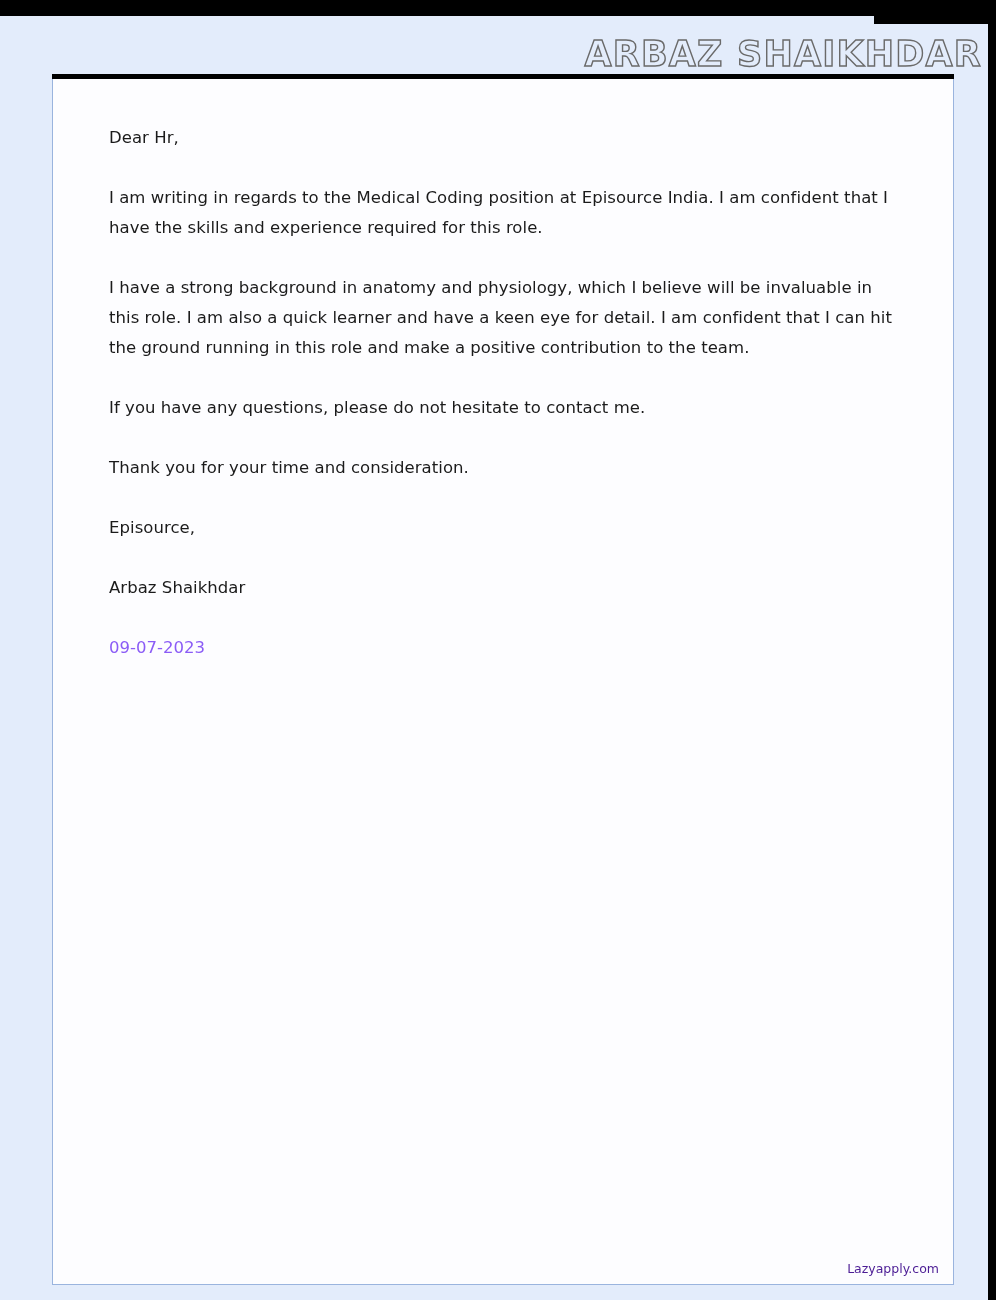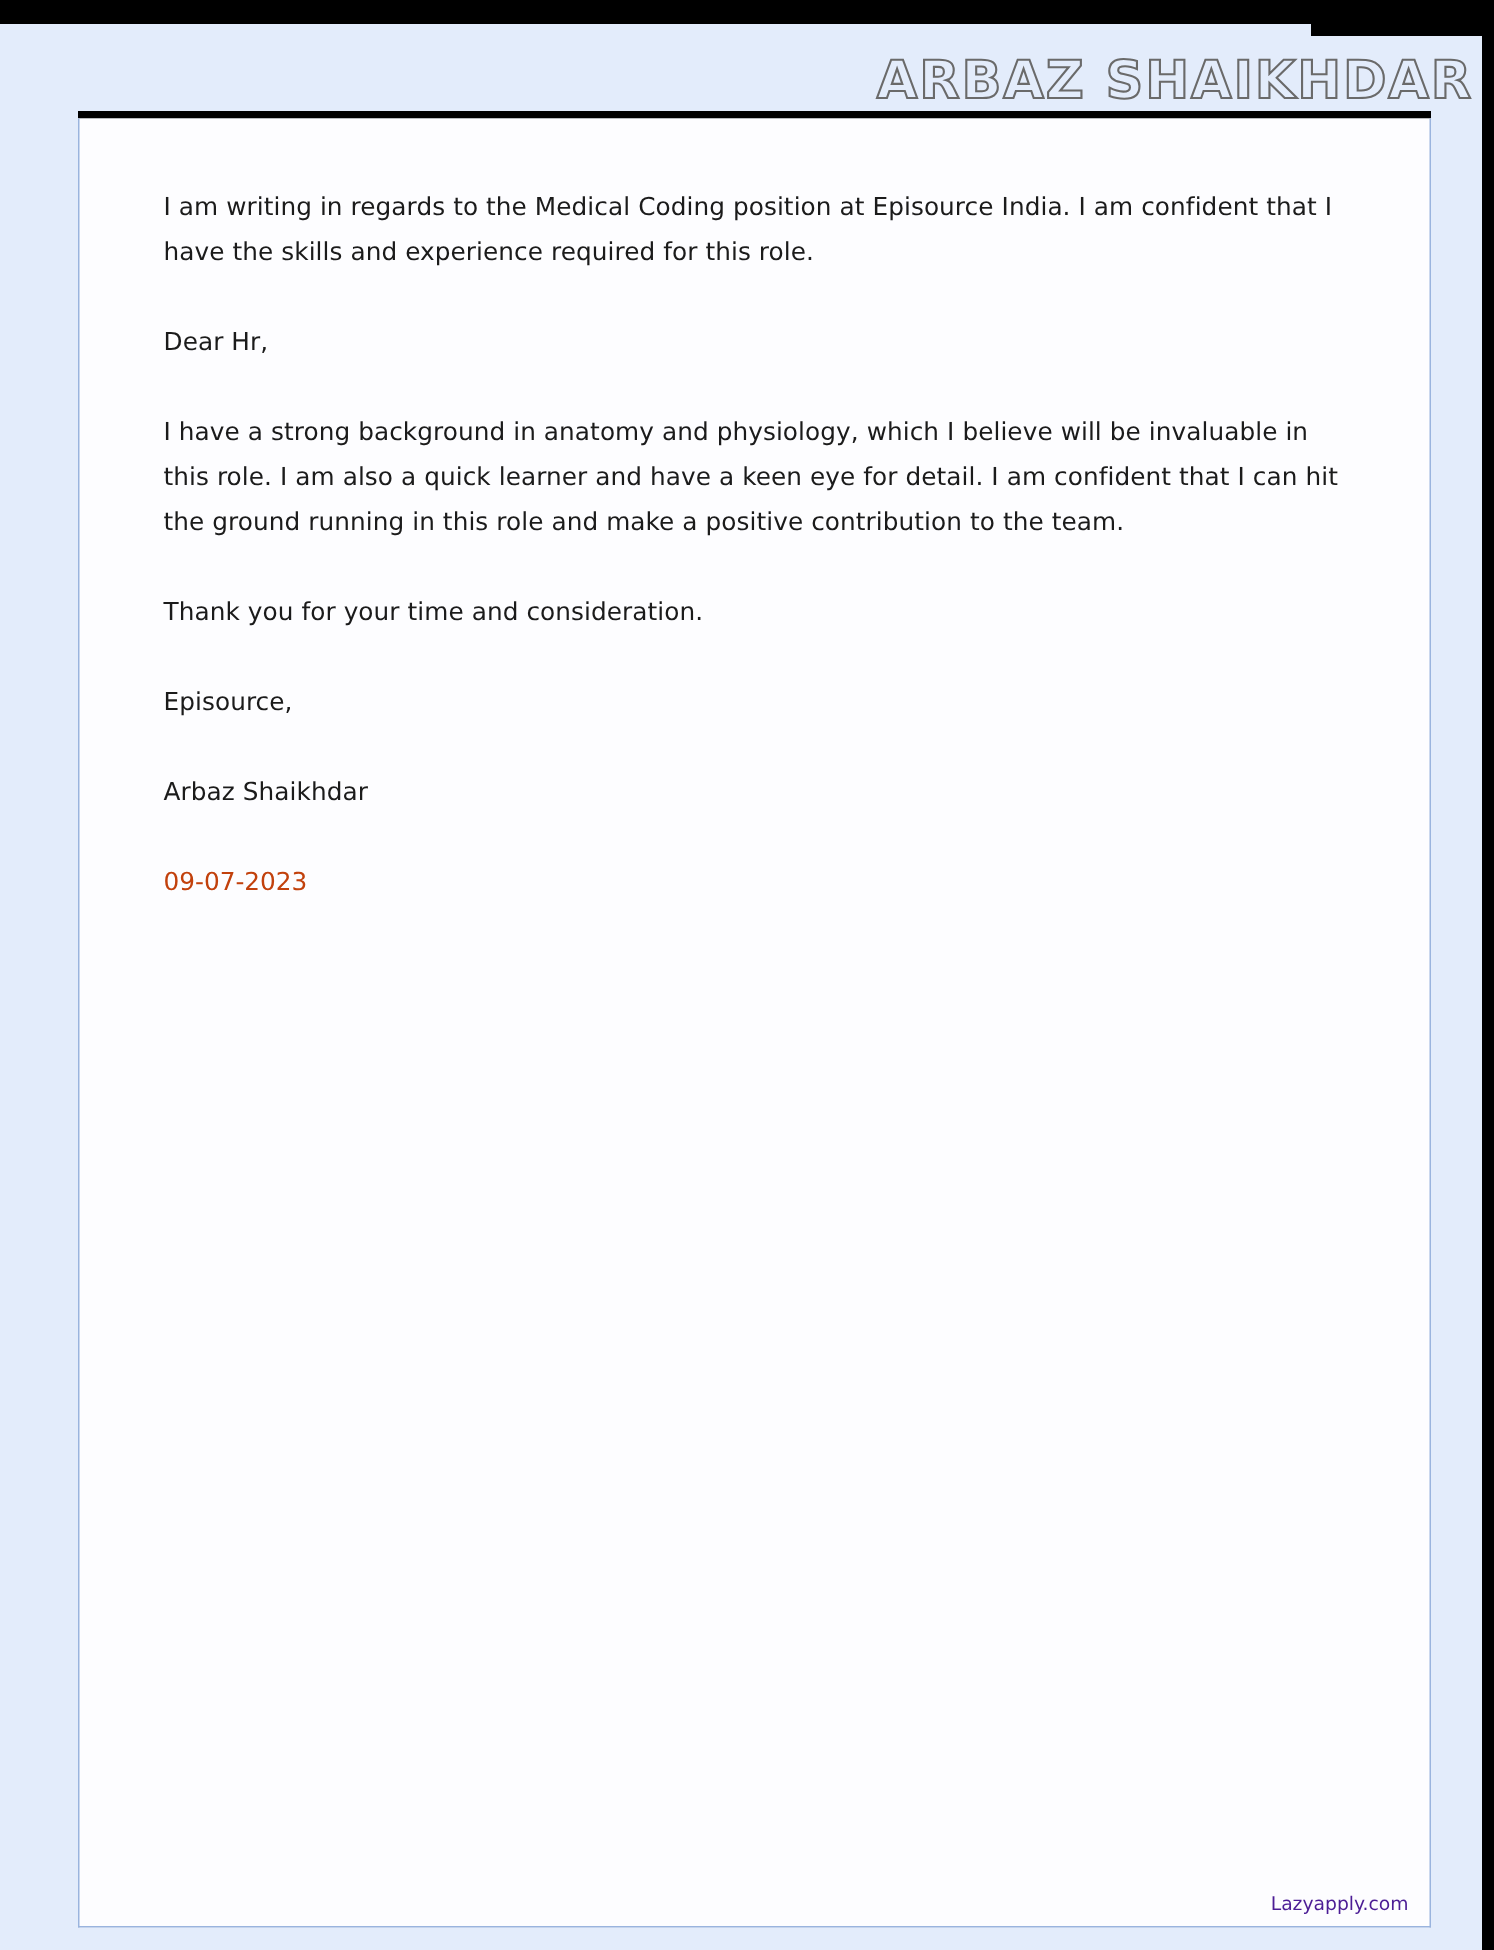--- a/index.html
+++ b/index.html
@@ -83,21 +83,21 @@
     line-height: 30px;
     color: #1b1b1b;
     margin: 0 0 30px 0;
     letter-spacing: 0.05px;
   }
   .para.tight { margin-bottom: 30px; }
   .date {
     font-family: "DejaVu Sans", sans-serif;
     font-size: 16.5px;
     line-height: 30px;
-    color: #c2410c;
+    color: #8b5cf6;
     margin: 0;
   }
   .footer {
     position: absolute;
     right: 14px;
     bottom: 8px;
     font-family: "DejaVu Sans", sans-serif;
     font-size: 12.5px;
     color: #4c1d95;
   }
@@ -109,27 +109,28 @@
   <div class="sheet">
 
     <div class="header">
       <div class="header-name">ARBAZ SHAIKHDAR</div>
     </div>
     <div class="header-rule"></div>
 
     <div class="letter-box">
       <div class="letter-inner">
 
+        <p class="para">Dear Hr,</p>
+
         <p class="para">I am writing in regards to the Medical Coding position at Episource India. I am confident that I have the skills and experience required for this role.</p>
-
-        <p class="para">Dear Hr,</p>
 
         <p class="para">I have a strong background in anatomy and physiology, which I believe will be invaluable in this role. I am also a quick learner and have a keen eye for detail. I am confident that I can hit the ground running in this role and make a positive contribution to the team.</p>
 
 
+        <p class="para">If you have any questions, please do not hesitate to contact me.</p>
 
         <p class="para">Thank you for your time and consideration.</p>
 
         <p class="para">Episource,</p>
 
         <p class="para tight">Arbaz Shaikhdar</p>
 
         <p class="date">09-07-2023</p>
 
       </div>

